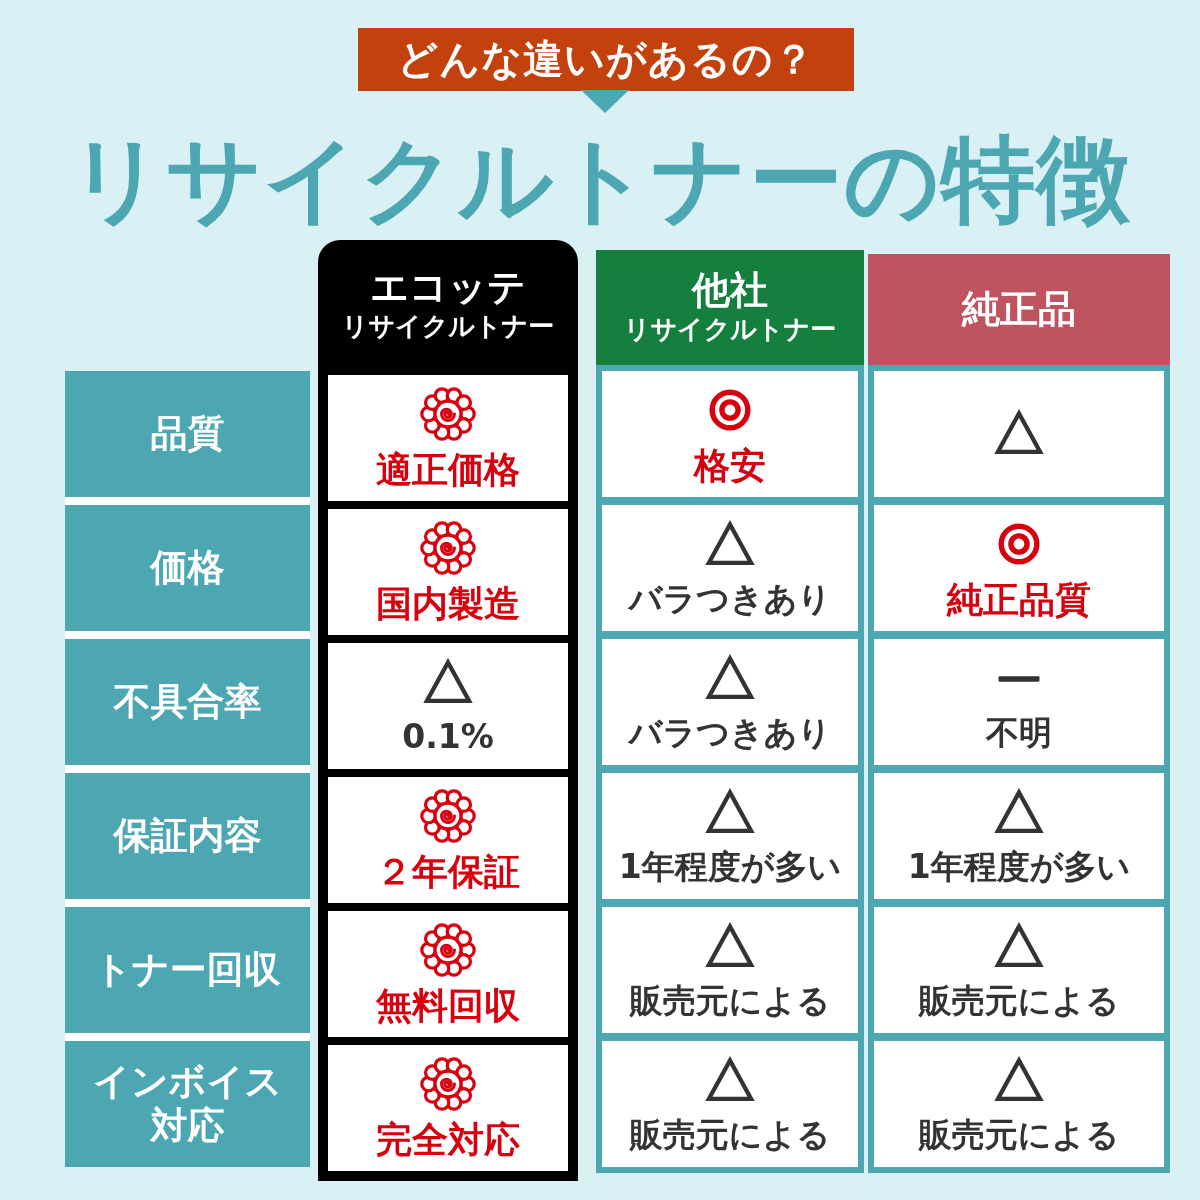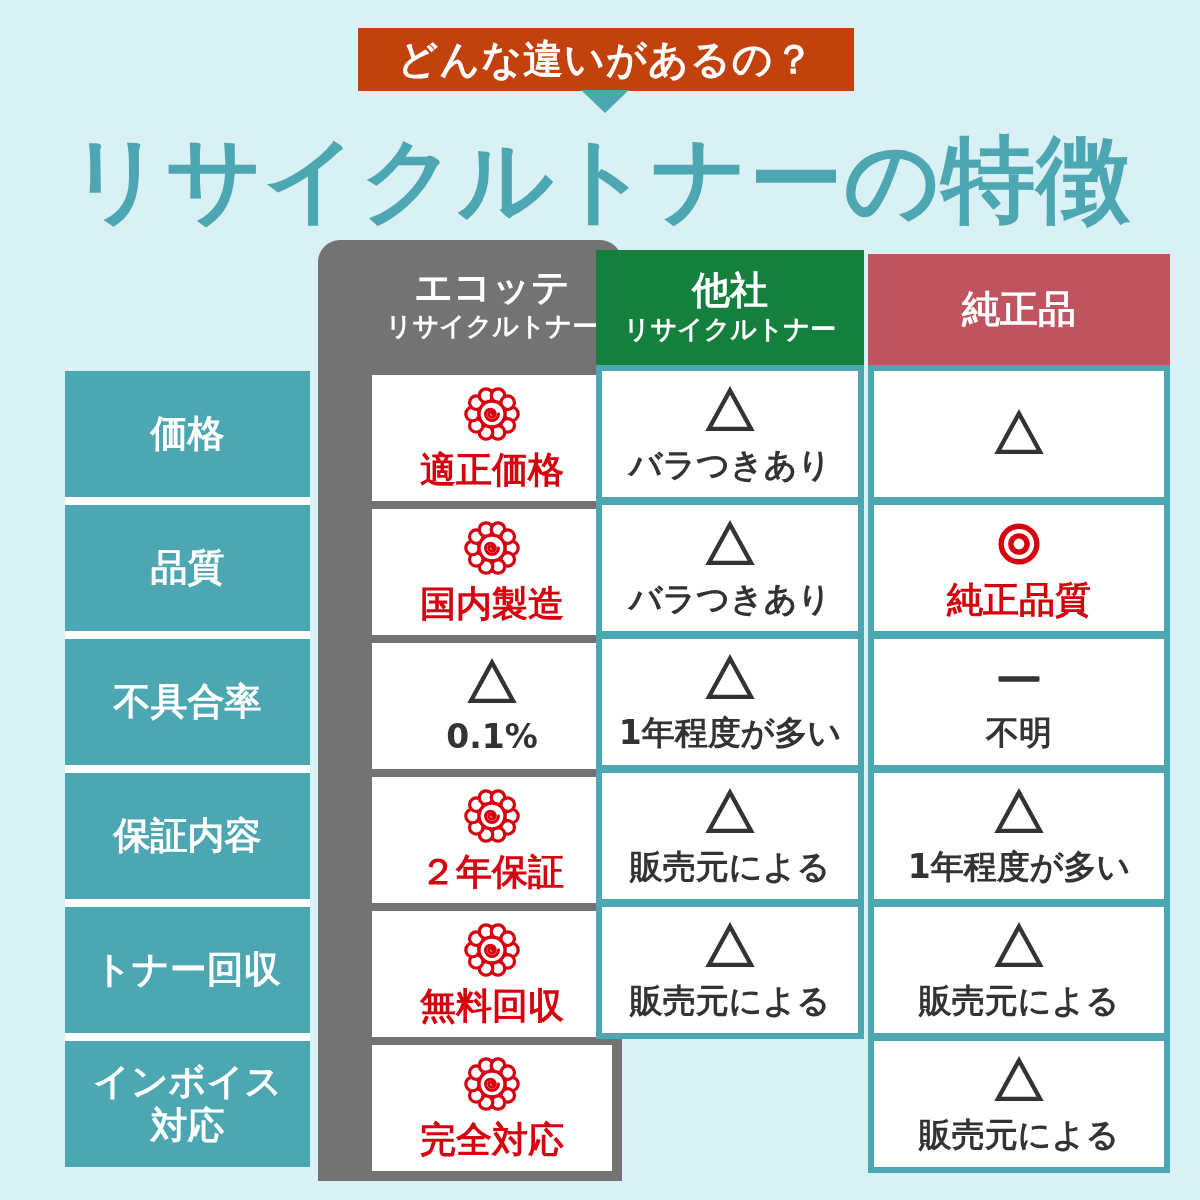--- a/index.html
+++ b/index.html
@@ -21,22 +21,22 @@
   .table{position:absolute;left:65px;top:240px;width:1070px;height:945px;}
 
   
   .col-labels{position:absolute;left:0;top:131px;width:245px;background:#ffffff;}
   .row-label{height:126px;margin-bottom:8px;background:#4da7b3;color:#fff;display:flex;align-items:center;
              justify-content:center;font-size:37px;font-weight:700;text-align:center;line-height:1.18;}
   .row-label:last-child{margin-bottom:0;}
   .row-label .wrap{display:block;width:195px;}
 
   
-  .col-ecotte{position:absolute;left:253px;top:0;width:260px;background:#737373;
-              border-radius:22px 22px 0 0;padding-bottom:10px;padding-left:44px;}
+  .col-ecotte{position:absolute;left:253px;top:0;width:260px;background:#000000;
+              border-radius:22px 22px 0 0;padding-bottom:10px;}
   .ecotte-header{height:121px;display:flex;flex-direction:column;align-items:center;justify-content:center;
                  color:#fff;padding-top:4px;}
   .ecotte-cells{padding:10px 10px 0 10px;}
 
   
   .side-col{position:absolute;width:268px;}
   .col-tasha{left:531px;top:10px;}
   .col-junsei{left:803px;top:14px;width:302px;}
   .side-header{display:flex;flex-direction:column;align-items:center;justify-content:center;color:#fff;}
   .col-tasha .side-header{height:115px;background:#15803d;}
@@ -98,24 +98,24 @@
     <span>どんな違いがあるの？</span>
   </div>
   <div class="banner-pointer"></div>
 
   <div class="title">リサイクルトナーの特徴</div>
 
   <div class="table">
 
     <div class="col-labels">
       <div class="row-label">
+          <span class="wrap">品質</span>
+        </div>
+      <div class="row-label">
           <span class="wrap">価格</span>
-        </div>
-      <div class="row-label">
-          <span class="wrap">品質</span>
         </div>
       <div class="row-label">
           <span class="wrap">不具合率</span>
         </div>
       <div class="row-label">
           <span class="wrap">保証内容</span>
         </div>
       <div class="row-label">
           <span class="wrap">トナー回収</span>
         </div>
@@ -168,20 +168,26 @@
         </div>
       </div>
     </div>
 
     <div class="side-col col-tasha">
       <div class="side-header">
         <div class="col-title">他社</div>
         <div class="col-sub">リサイクルトナー</div>
       </div>
       <div class="side-cells">
+        <div class="vcell tone-red">
+          <svg class="icon">
+              <use href="#icon-double-circle"></use>
+            </svg>
+          <div class="vlabel">格安</div>
+        </div>
         <div class="vcell tone-dark">
           <svg class="icon">
               <use href="#icon-triangle"></use>
             </svg>
           <div class="vlabel">バラつきあり</div>
         </div>
         <div class="vcell tone-dark">
           <svg class="icon">
               <use href="#icon-triangle"></use>
             </svg>

